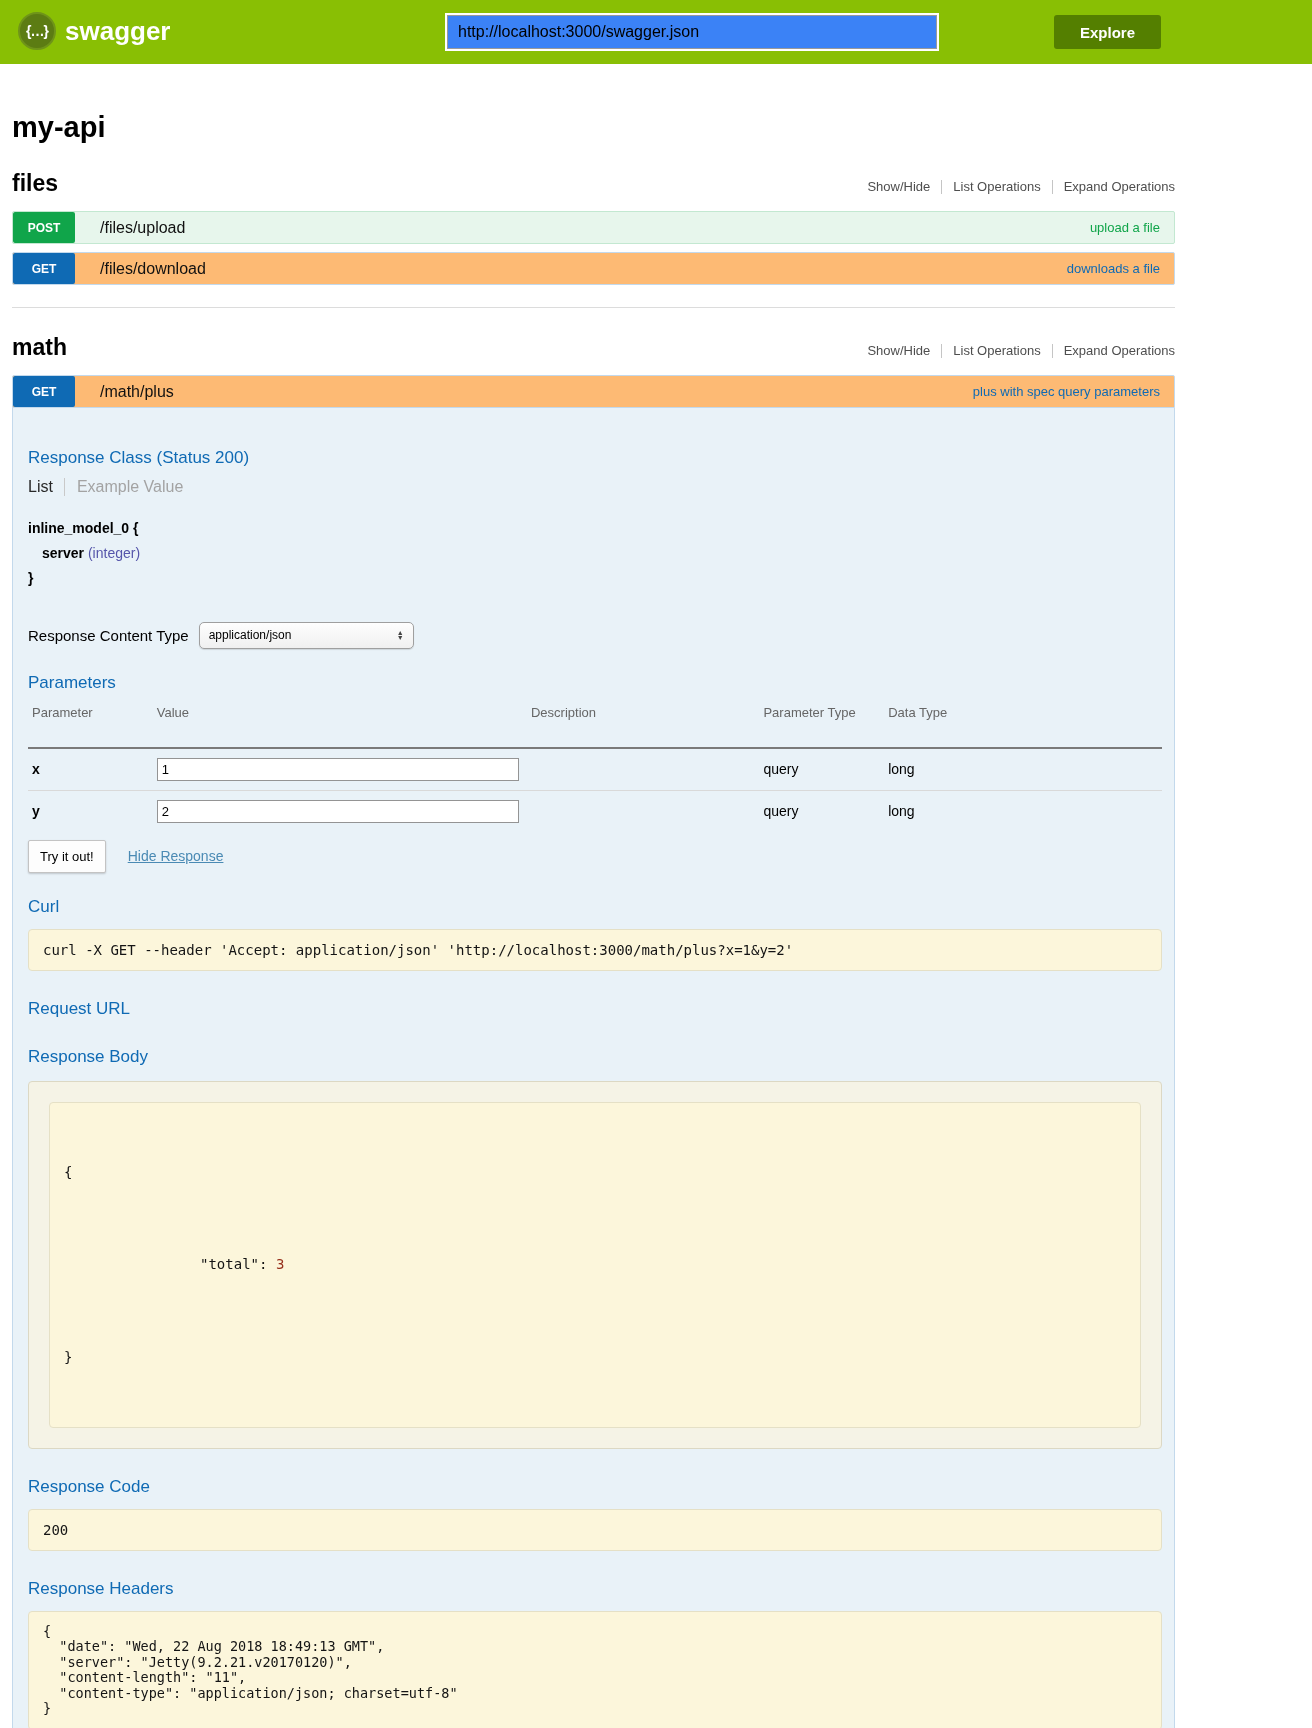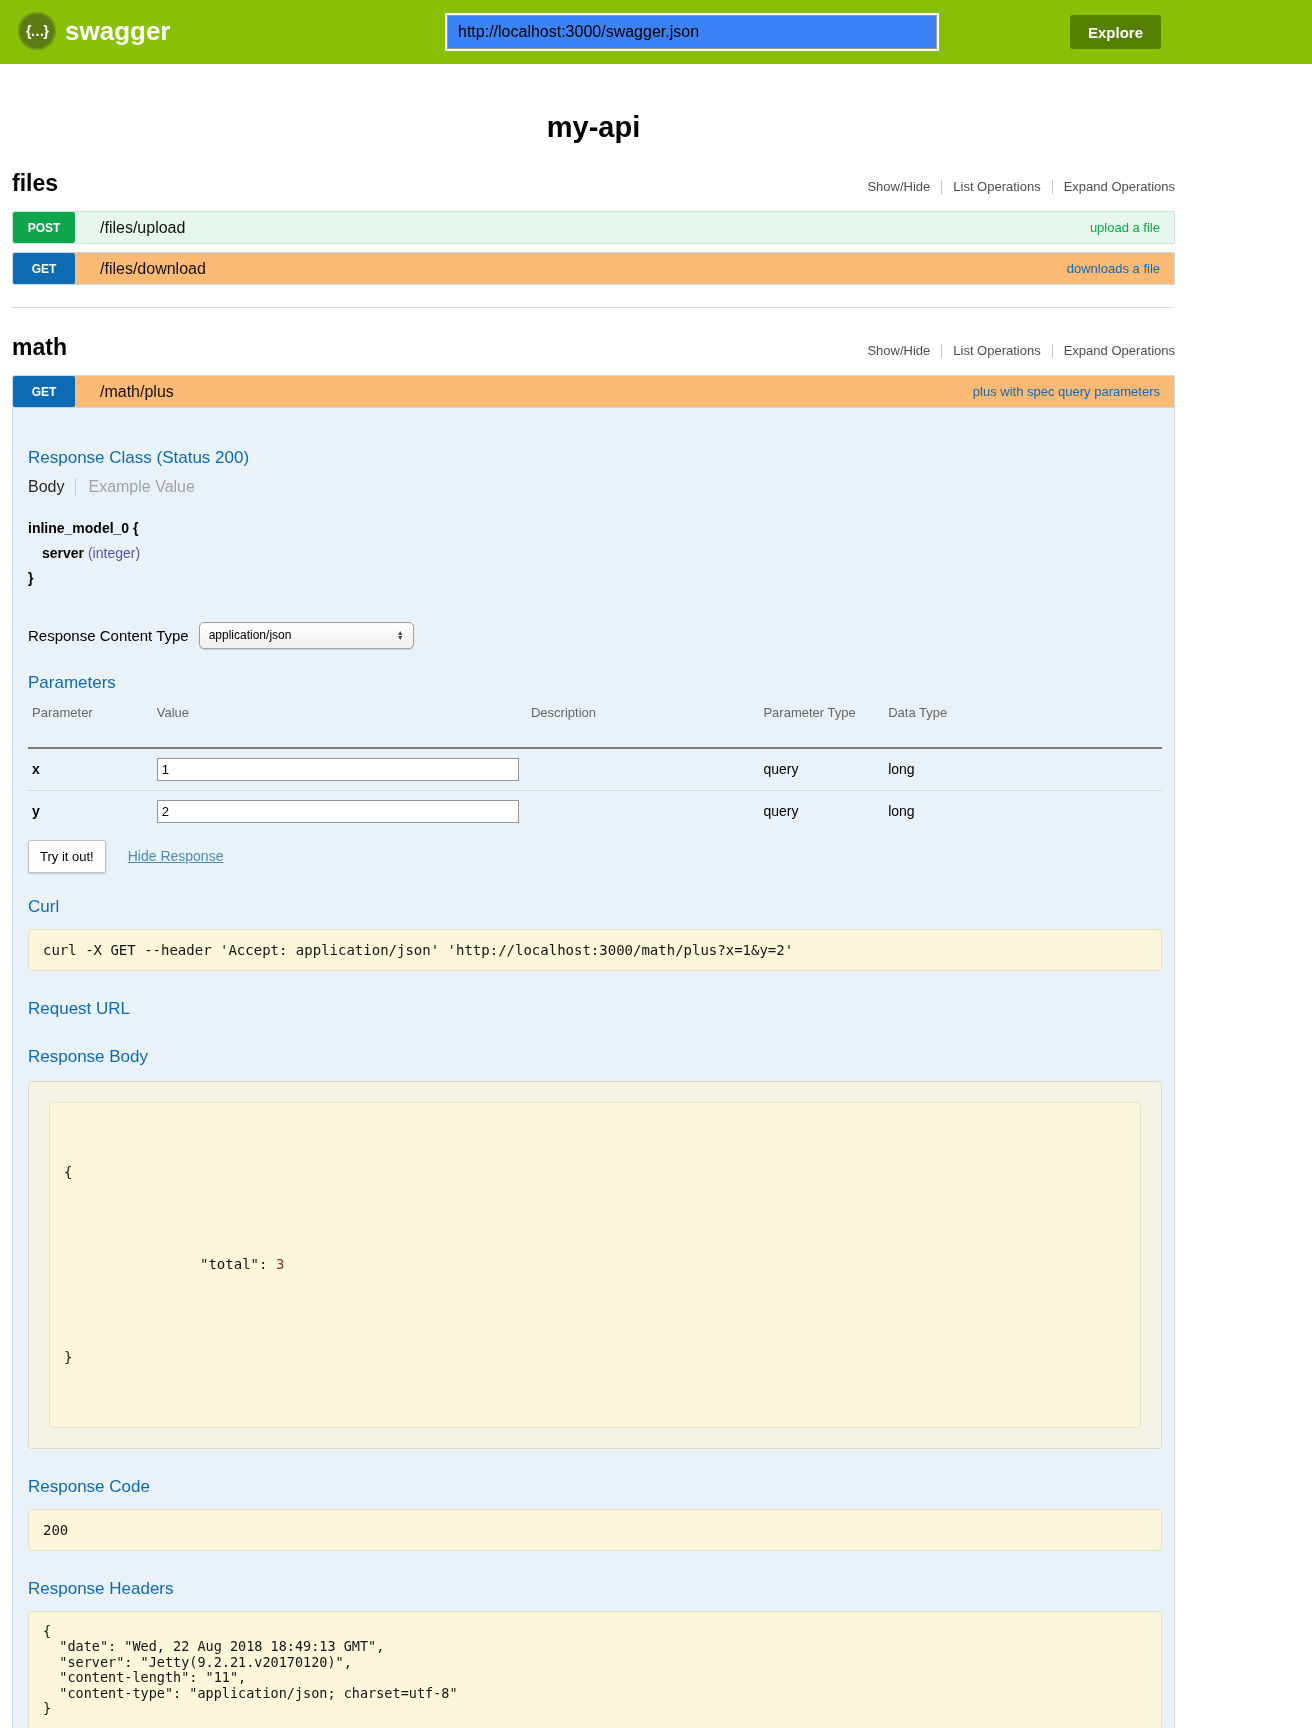--- a/index.html
+++ b/index.html
@@ -9,23 +9,23 @@
   .logo { position:absolute; left:18px; top:12px; display:flex; align-items:center; gap:9px; }
   .logo-icon { width:38px; height:38px; border-radius:50%; background:#5c7c13;
     color:#fff; display:flex; align-items:center; justify-content:center;
     font-size:14px; font-weight:bold; letter-spacing:-1px; border:2px solid #6f9419; }
   .logo-text { color:#fff; font-weight:bold; font-size:26px; }
   .url-input { position:absolute; left:447px; top:15px; width:490px; height:34px;
     border:1px solid #9a9a9a; outline:2px solid #fff; background:#3b82f6;
     font-size:16px; padding:0 10px; font-family:"Liberation Sans",sans-serif; }
   .explore-btn { position:absolute; right:151px; top:15px; height:34px;
     background:#547f00; color:#fff; border:none; border-radius:3px;
-    font-size:15px; font-weight:bold; padding:0 18px; cursor:pointer; }
+    font-size:15px; font-weight:bold; padding:0 26px; cursor:pointer; }
   .content { width:1163px; margin-left:12px; }
-  .page-title { font-size:29px; font-weight:bold; margin:47px 0 20px 0;text-align:center; }
+  .page-title { font-size:29px; font-weight:bold; margin:47px 0 20px 0; }
   .section-head { display:flex; justify-content:space-between; align-items:baseline; margin:26px 0 14px 0; }
   .section-title { font-size:23px; font-weight:bold; }
   .section-nav { display:flex; align-items:center; gap:11px; font-size:13px; }
   .section-nav a { color:#4e4e4e; text-decoration:none; cursor:pointer; }
   .nav-sep { width:1px; height:14px; background:#c5c5c5; }
   .op { margin-top:8px; }
   .op-row { display:flex; align-items:center; height:33px; border:1px solid; border-radius:2px; overflow:hidden; }
   .op.get  .op-row { background:#fdba74; border-color:#c3d9ec;justify-content:center; }
   .op.post .op-row { background:#e7f6ec; border-color:#c3e8d1; }
   .badge { width:62px; align-self:stretch; display:flex; align-items:center; justify-content:center;
@@ -145,21 +145,21 @@
         <span class="badge">GET</span>
         <a class="op-path">/math/plus</a>
         <a class="op-summary">plus with spec query parameters</a>
       </div>
 
       <div class="panel">
 
         <h3 class="blue-heading rc-heading">Response Class (Status 200)</h3>
 
         <div class="tabs">
-          <span class="tab-active">Body</span>
+          <span class="tab-active">List</span>
           <span class="tab-inactive">Example Value</span>
         </div>
 
         <div class="model-sig">
           <div class="model-name">inline_model_0 {</div>
           <div class="model-prop">
             <span class="prop-name">server</span>
             <span> </span>
             <span class="prop-type">(integer)</span>
           </div>

